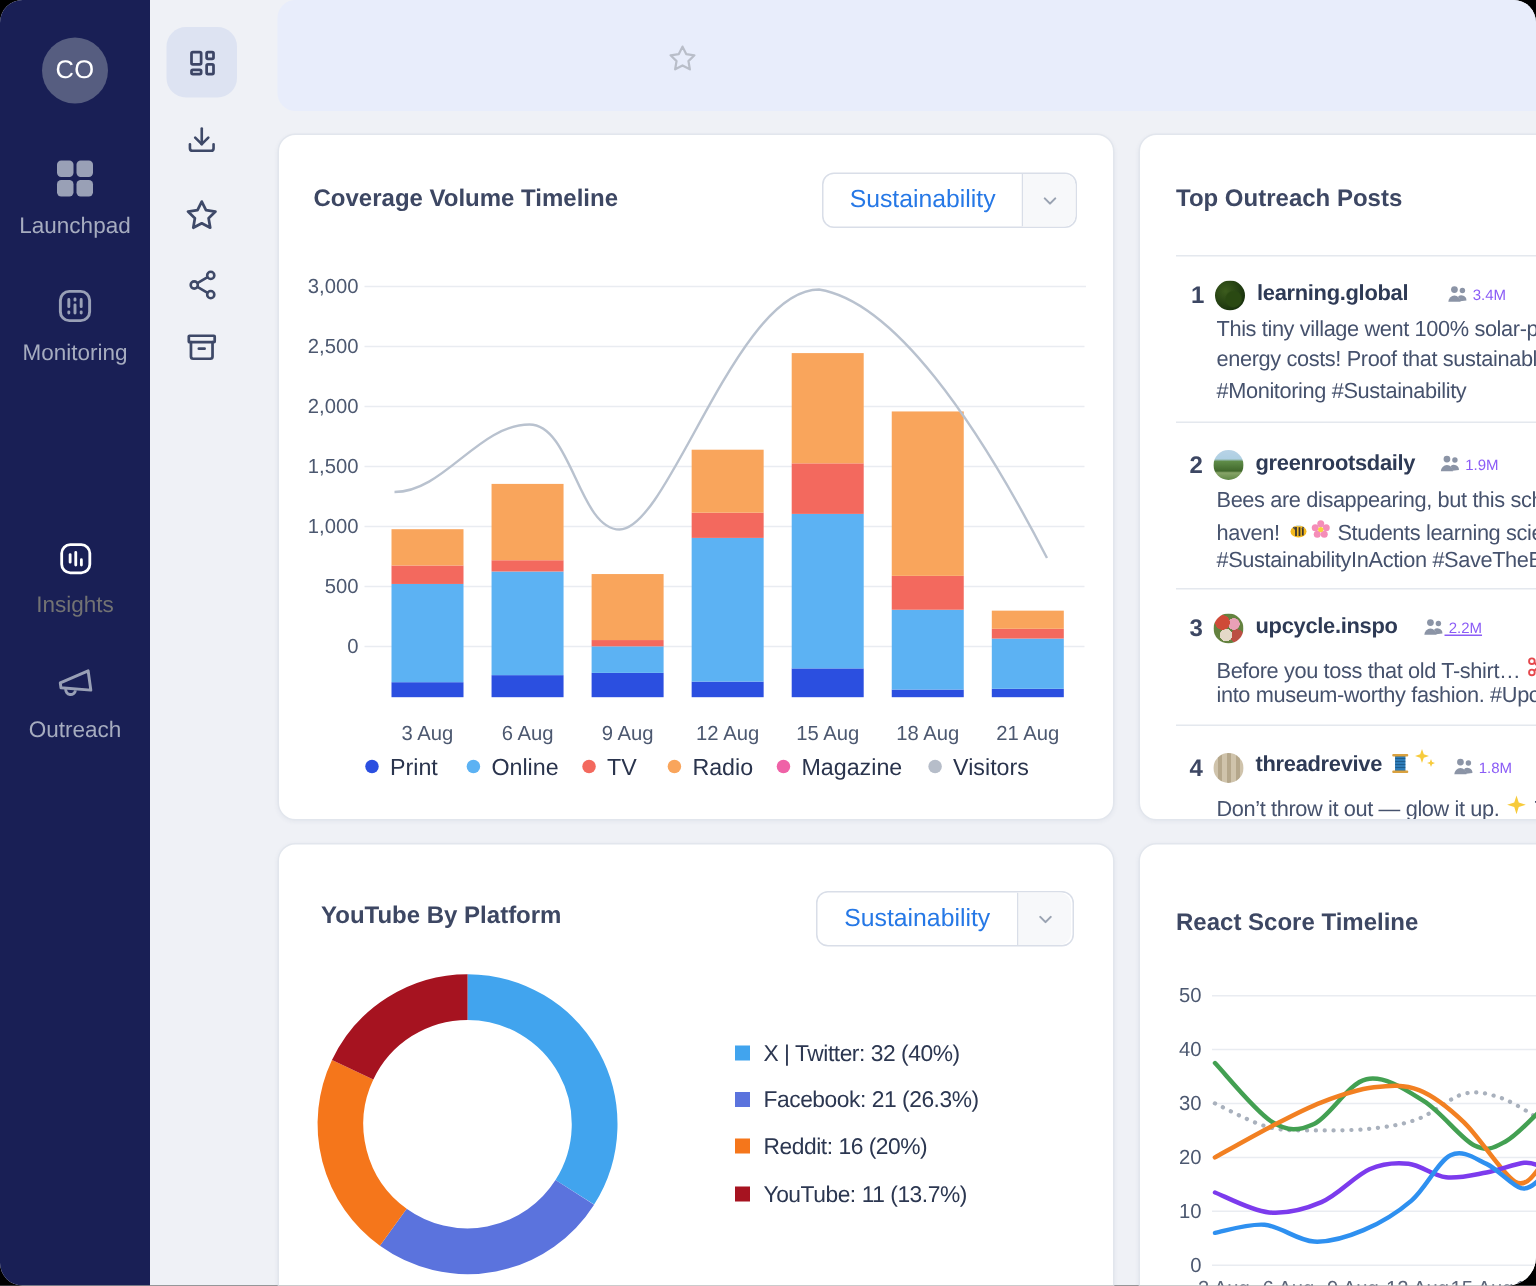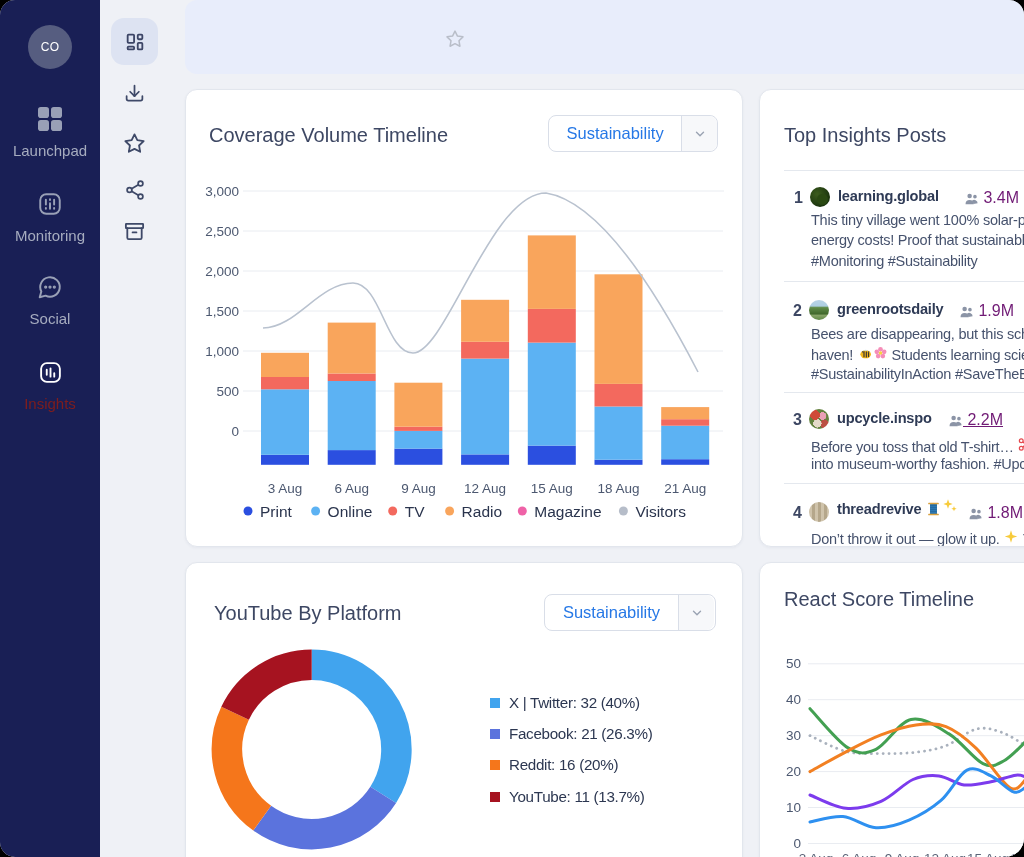--- a/index.html
+++ b/index.html
@@ -1,37 +1,37 @@
 <!DOCTYPE html>
 <html><head>
 <meta charset="utf-8">
 <style>
 * { margin:0; padding:0; box-sizing:border-box; }
 html,body { width:1024px; height:857px; background:#000; font-family:"Liberation Sans", sans-serif; overflow:hidden; }
 .app { position:absolute; left:0; top:0; width:1024px; height:857px; background:#eff1f6; border-radius:15px 15px 19px 15px; overflow:hidden; }
 .sidebar { position:absolute; left:0; top:0; width:100px; height:857px; background:#191f55; }
-.avatar { position:absolute; left:28px; top:25px; width:44px; height:44px; border-radius:50%; background:#565d80; color:#fff; font-size:12px; display:flex; align-items:center; justify-content:center; letter-spacing:.3px; }
+.avatar { position:absolute; left:28px; top:25px; width:44px; height:44px; border-radius:50%; background:#565d80; color:#fff; font-size:17px; display:flex; align-items:center; justify-content:center; letter-spacing:.3px; }
 .nav { position:absolute; left:0; width:100px; text-align:center; }
 .nav svg { display:block; margin:0 auto; }
 .nav .lbl { margin-top:10px; font-size:15px; color:#a6acbf; }
-.nav.active .lbl { color:#7f1d1d; }
+.nav.active .lbl { color:#737373; }
 .strip { position:absolute; left:100px; top:0; width:85px; height:857px; }
 .selbox { position:absolute; left:111px; top:18px; width:47px; height:47px; border-radius:13px; background:#dde3f2; }
 .sicon { position:absolute; left:100px; width:69px; display:flex; justify-content:center; }
 .header { position:absolute; left:185px; top:0; width:860px; height:74px; background:#e8edfb; border-radius:12px; }
 .header h1 { position:absolute; left:18px; top:28px; font-size:18.5px; color:#414c69; font-weight:bold; }
 .card { position:absolute; background:#fff; border:1px solid #e2e6ed; border-radius:12px; box-shadow:0 1px 3px rgba(40,60,100,0.05); }
-.ctitle { position:absolute; font-size:20px; font-weight:normal; color:#3d4763; }
+.ctitle { position:absolute; font-size:16px; font-weight:bold; color:#3d4763; }
 .dd { position:absolute; height:37px; background:#fff; border:1px solid #d9dee8; border-radius:8px; display:flex; }
 .dd .txt { width:133px; display:flex; align-items:center; justify-content:center; color:#2678e6; font-size:16.5px; }
 .dd .chev { width:36px; border-left:1px solid #d9dee8; background:#f7f8fa; border-radius:0 8px 8px 0; display:flex; align-items:center; justify-content:center; }
 .fbitem .rank { position:absolute; font-size:16px; font-weight:bold; color:#3d4763; }
 .fbitem .avatar2 { position:absolute; width:20px; height:20px; border-radius:50%; }
 .fbitem .nm { position:absolute; letter-spacing:-0.2px; font-size:14.6px; font-weight:bold; color:#2e3a55; white-space:nowrap; }
-.fbitem .stat { position:absolute; font-size:16px; color:#701a75; white-space:nowrap; }
+.fbitem .stat { position:absolute; font-size:10px; color:#8b5cf6; white-space:nowrap; }
 .fbitem .ln { position:absolute; letter-spacing:-0.25px; font-size:14.5px; color:#46526d; white-space:nowrap; }
 .divider { position:absolute; height:1px; background:#e4e8ee; }
 .mlegend { position:absolute; font-size:15.2px; letter-spacing:-0.3px; color:#2c3751; white-space:nowrap; }
 .mlegend .sq { display:inline-block; width:10px; height:10px; margin-right:9px; vertical-align:0px; }
 </style>
 </head>
 <body>
 <div class="app">
 
 <div class="sidebar"></div>
@@ -48,38 +48,36 @@
 <div class="nav" style="top:106px;">
 <svg width="26" height="26" viewBox="0 0 26 26" fill="#99a0b6">
         <rect x="1" y="1" width="11" height="11" rx="2.8"></rect>
         <rect x="14" y="1" width="11" height="11" rx="2.8"></rect>
         <rect x="1" y="14" width="11" height="11" rx="2.8"></rect>
         <rect x="14" y="14" width="11" height="11" rx="2.8"></rect>
       </svg>
 <div class="lbl">Launchpad</div>
 </div>
 
-<div class="nav" style="top:274px;">
-<svg width="26" height="26" viewBox="0 0 24 24" fill="none" stroke="#99a0b6" stroke-width="1.8" stroke-linecap="round" stroke-linejoin="round">
-        <path d="M7.9 20A9 9 0 1 0 4 16.1L2.5 21.5Z"></path>
-        <circle cx="8" cy="12" r="0.6" fill="#99a0b6"></circle>
-        <circle cx="12" cy="12" r="0.6" fill="#99a0b6"></circle>
-        <circle cx="16" cy="12" r="0.6" fill="#99a0b6"></circle>
-      </svg>
-<div class="lbl">Social</div>
-</div>
 
 <div class="nav active" style="top:360px;">
 <svg width="25" height="25" viewBox="0 0 24 24" fill="none" stroke="#fff" stroke-width="1.8" stroke-linecap="round">
         <rect x="3" y="3" width="18" height="18" rx="5.5"></rect>
         <path d="M8.4 9.3v4.9M12 8v8M15.6 12.6v3.4"></path>
       </svg>
 <div class="lbl">Insights</div>
 </div>
 
+<div class="nav" style="top:442px;">
+<svg width="26" height="26" viewBox="0 0 24 24" fill="none" stroke="#99a0b6" stroke-width="1.8" stroke-linejoin="round" style="transform:rotate(-8deg)">
+        <path d="m3 11 18-5v12L3 14v-3z"></path>
+        <path d="M11.6 16.8a3 3 0 1 1-5.8-1.6"></path>
+      </svg>
+<div class="lbl">Outreach</div>
+</div>
 
 <div class="strip"></div>
 <div class="selbox"></div>
 <div class="sicon" style="top:31px;">
       <svg width="22" height="22" viewBox="0 0 24 24" fill="none" stroke="#3c4566" stroke-width="2" stroke-linejoin="round">
         <rect x="4" y="4" width="7" height="9" rx="1"></rect>
         <rect x="15" y="4" width="5" height="5" rx="1"></rect>
         <rect x="15" y="13" width="5" height="7" rx="1"></rect>
         <rect x="4" y="17" width="7" height="3" rx="1"></rect>
       </svg>
@@ -206,21 +204,21 @@
           <text x="275.6" y="426.5">Radio</text>
     <circle cx="336.3" cy="421" r="4.5" fill="#ef62a7"></circle>
           <text x="348.3" y="426.5">Magazine</text>
     <circle cx="437.4" cy="421" r="4.5" fill="#b6bdc9"></circle>
           <text x="449.4" y="426.5">Visitors</text>
   </g>
 </svg>
 </div>
 
 <div class="card fbcard" style="left:759px; top:89px; width:341px; height:458px; overflow:hidden;">
-<div class="ctitle" style="left:24px; top:34px;">Top Insights Posts</div>
+<div class="ctitle" style="left:24px; top:34px;">Top Outreach Posts</div>
 <div class="divider" style="left:24px; top:80px; width:317px;"></div>
 
 <div class="fbitem">
   <div class="rank" style="left:34px; top:99px;">1</div>
   <div class="avatar2" style="left:50px; top:97px; background:radial-gradient(circle at 62% 62%, #2a4912 0 28%, transparent 34%),radial-gradient(circle at 35% 35%, #3c5c1d, #17300c 78%);"></div>
   <div class="nm" style="left:78px; top:98px;">learning.global</div>
   <div class="stat" style="left:204px; top:99px;"><svg width="15" height="13" viewBox="0 0 24 20" fill="#8b94a6" style="vertical-align:-2px">
             <circle cx="9" cy="6" r="3.6"></circle>
             <path d="M2.5 19a6.5 6.5 0 0 1 13 0z"></path>
             <circle cx="17.5" cy="7" r="2.9"></circle>
@@ -324,21 +322,21 @@
     <path d="M49.1 150.2A84.75 84.75 0 0 1 125.7 101.7" stroke="#a61320"></path>
   </g>
 </svg>
 <div class="mlegend" style="left:304px; top:131px;"><span class="sq" style="background:#41a4ee;"></span>X | Twitter: 32 (40%)</div>
 <div class="mlegend" style="left:304px; top:162px;"><span class="sq" style="background:#5b73dd;"></span>Facebook: 21 (26.3%)</div>
 <div class="mlegend" style="left:304px; top:193px;"><span class="sq" style="background:#f5761b;"></span>Reddit: 16 (20%)</div>
 <div class="mlegend" style="left:304px; top:225px;"><span class="sq" style="background:#a61320;"></span>YouTube: 11 (13.7%)</div>
 </div>
 
 <div class="card" style="left:759px; top:562px; width:341px; height:400px; overflow:hidden;">
-<div class="ctitle" style="left:24px; top:25px;">React Score Timeline</div>
+<div class="ctitle" style="left:24px; top:44px;">React Score Timeline</div>
 <svg width="340" height="398" viewBox="0 0 340 398" style="position:absolute;left:0;top:0;" font-family="Liberation Sans, sans-serif">
   <g stroke="#e9ecf1" stroke-width="1">
     <line x1="48" y1="100.8" x2="340" y2="100.8"></line>
           <line x1="48" y1="136.7" x2="340" y2="136.7"></line>
           <line x1="48" y1="172.7" x2="340" y2="172.7"></line>
           <line x1="48" y1="208.6" x2="340" y2="208.6"></line>
           <line x1="48" y1="244.5" x2="340" y2="244.5"></line>
           <line x1="48" y1="280.5" x2="340" y2="280.5"></line>
   </g>
   <g font-size="13.5" fill="#4c5870" text-anchor="end">

